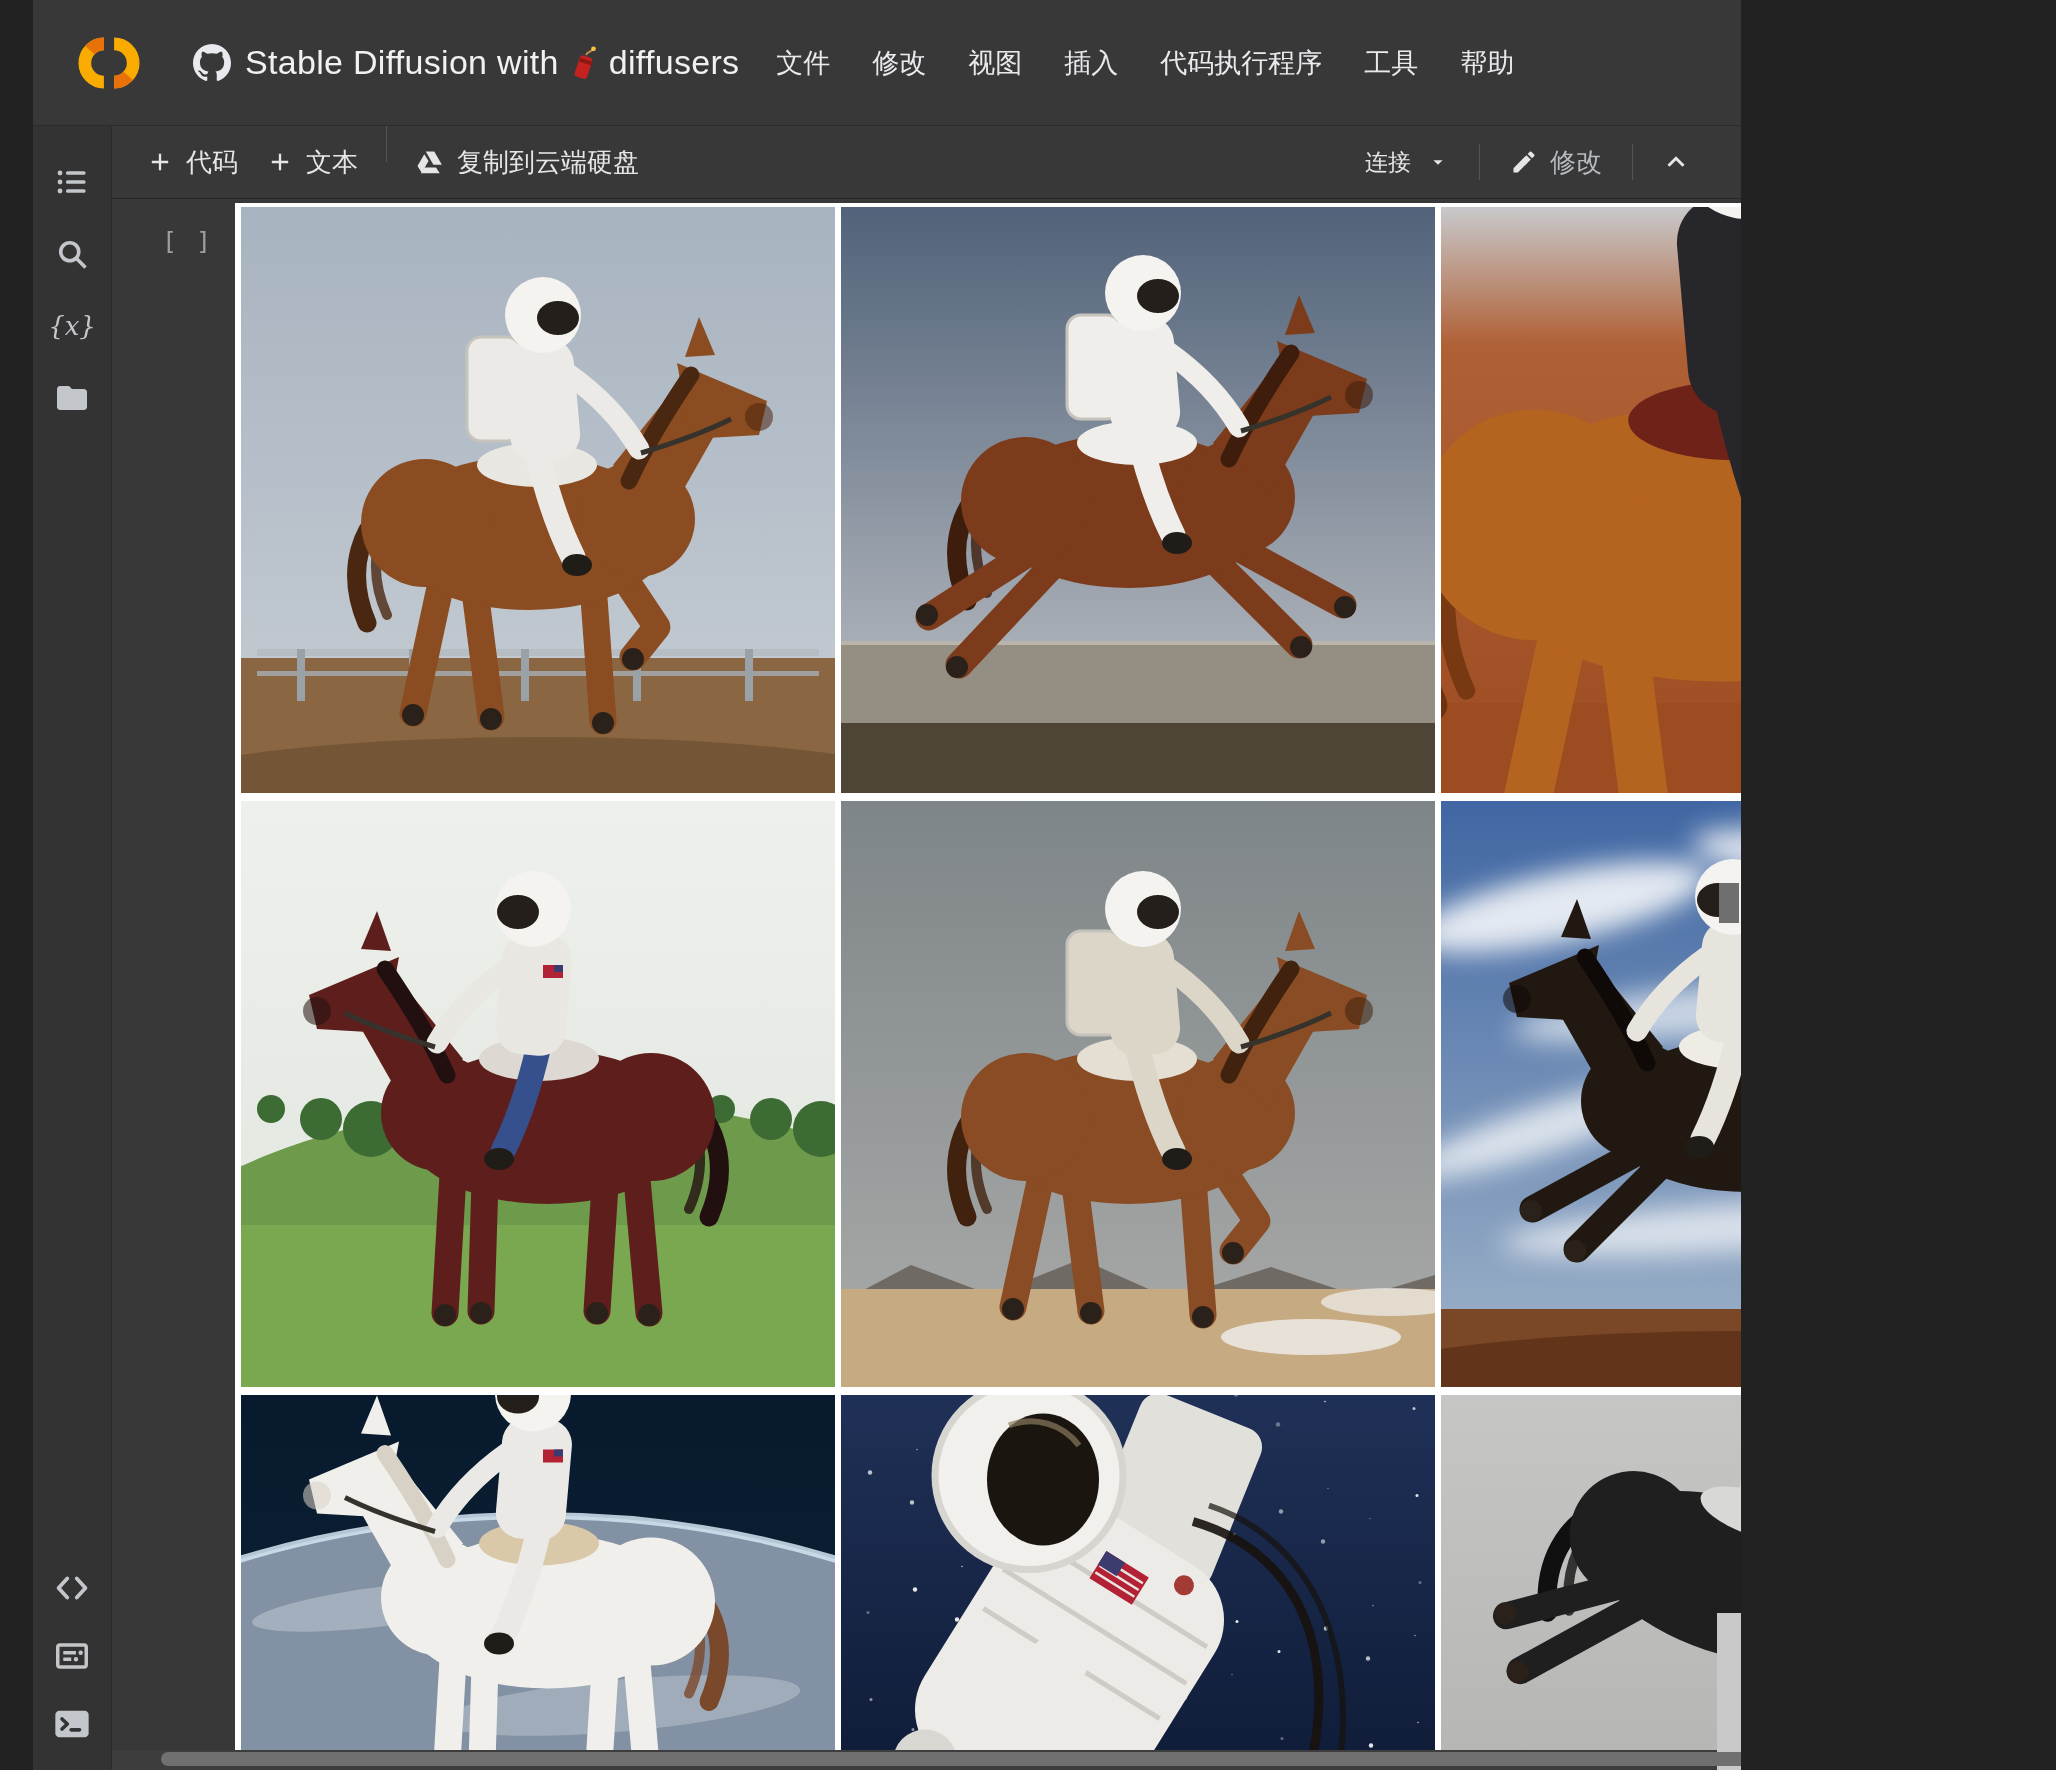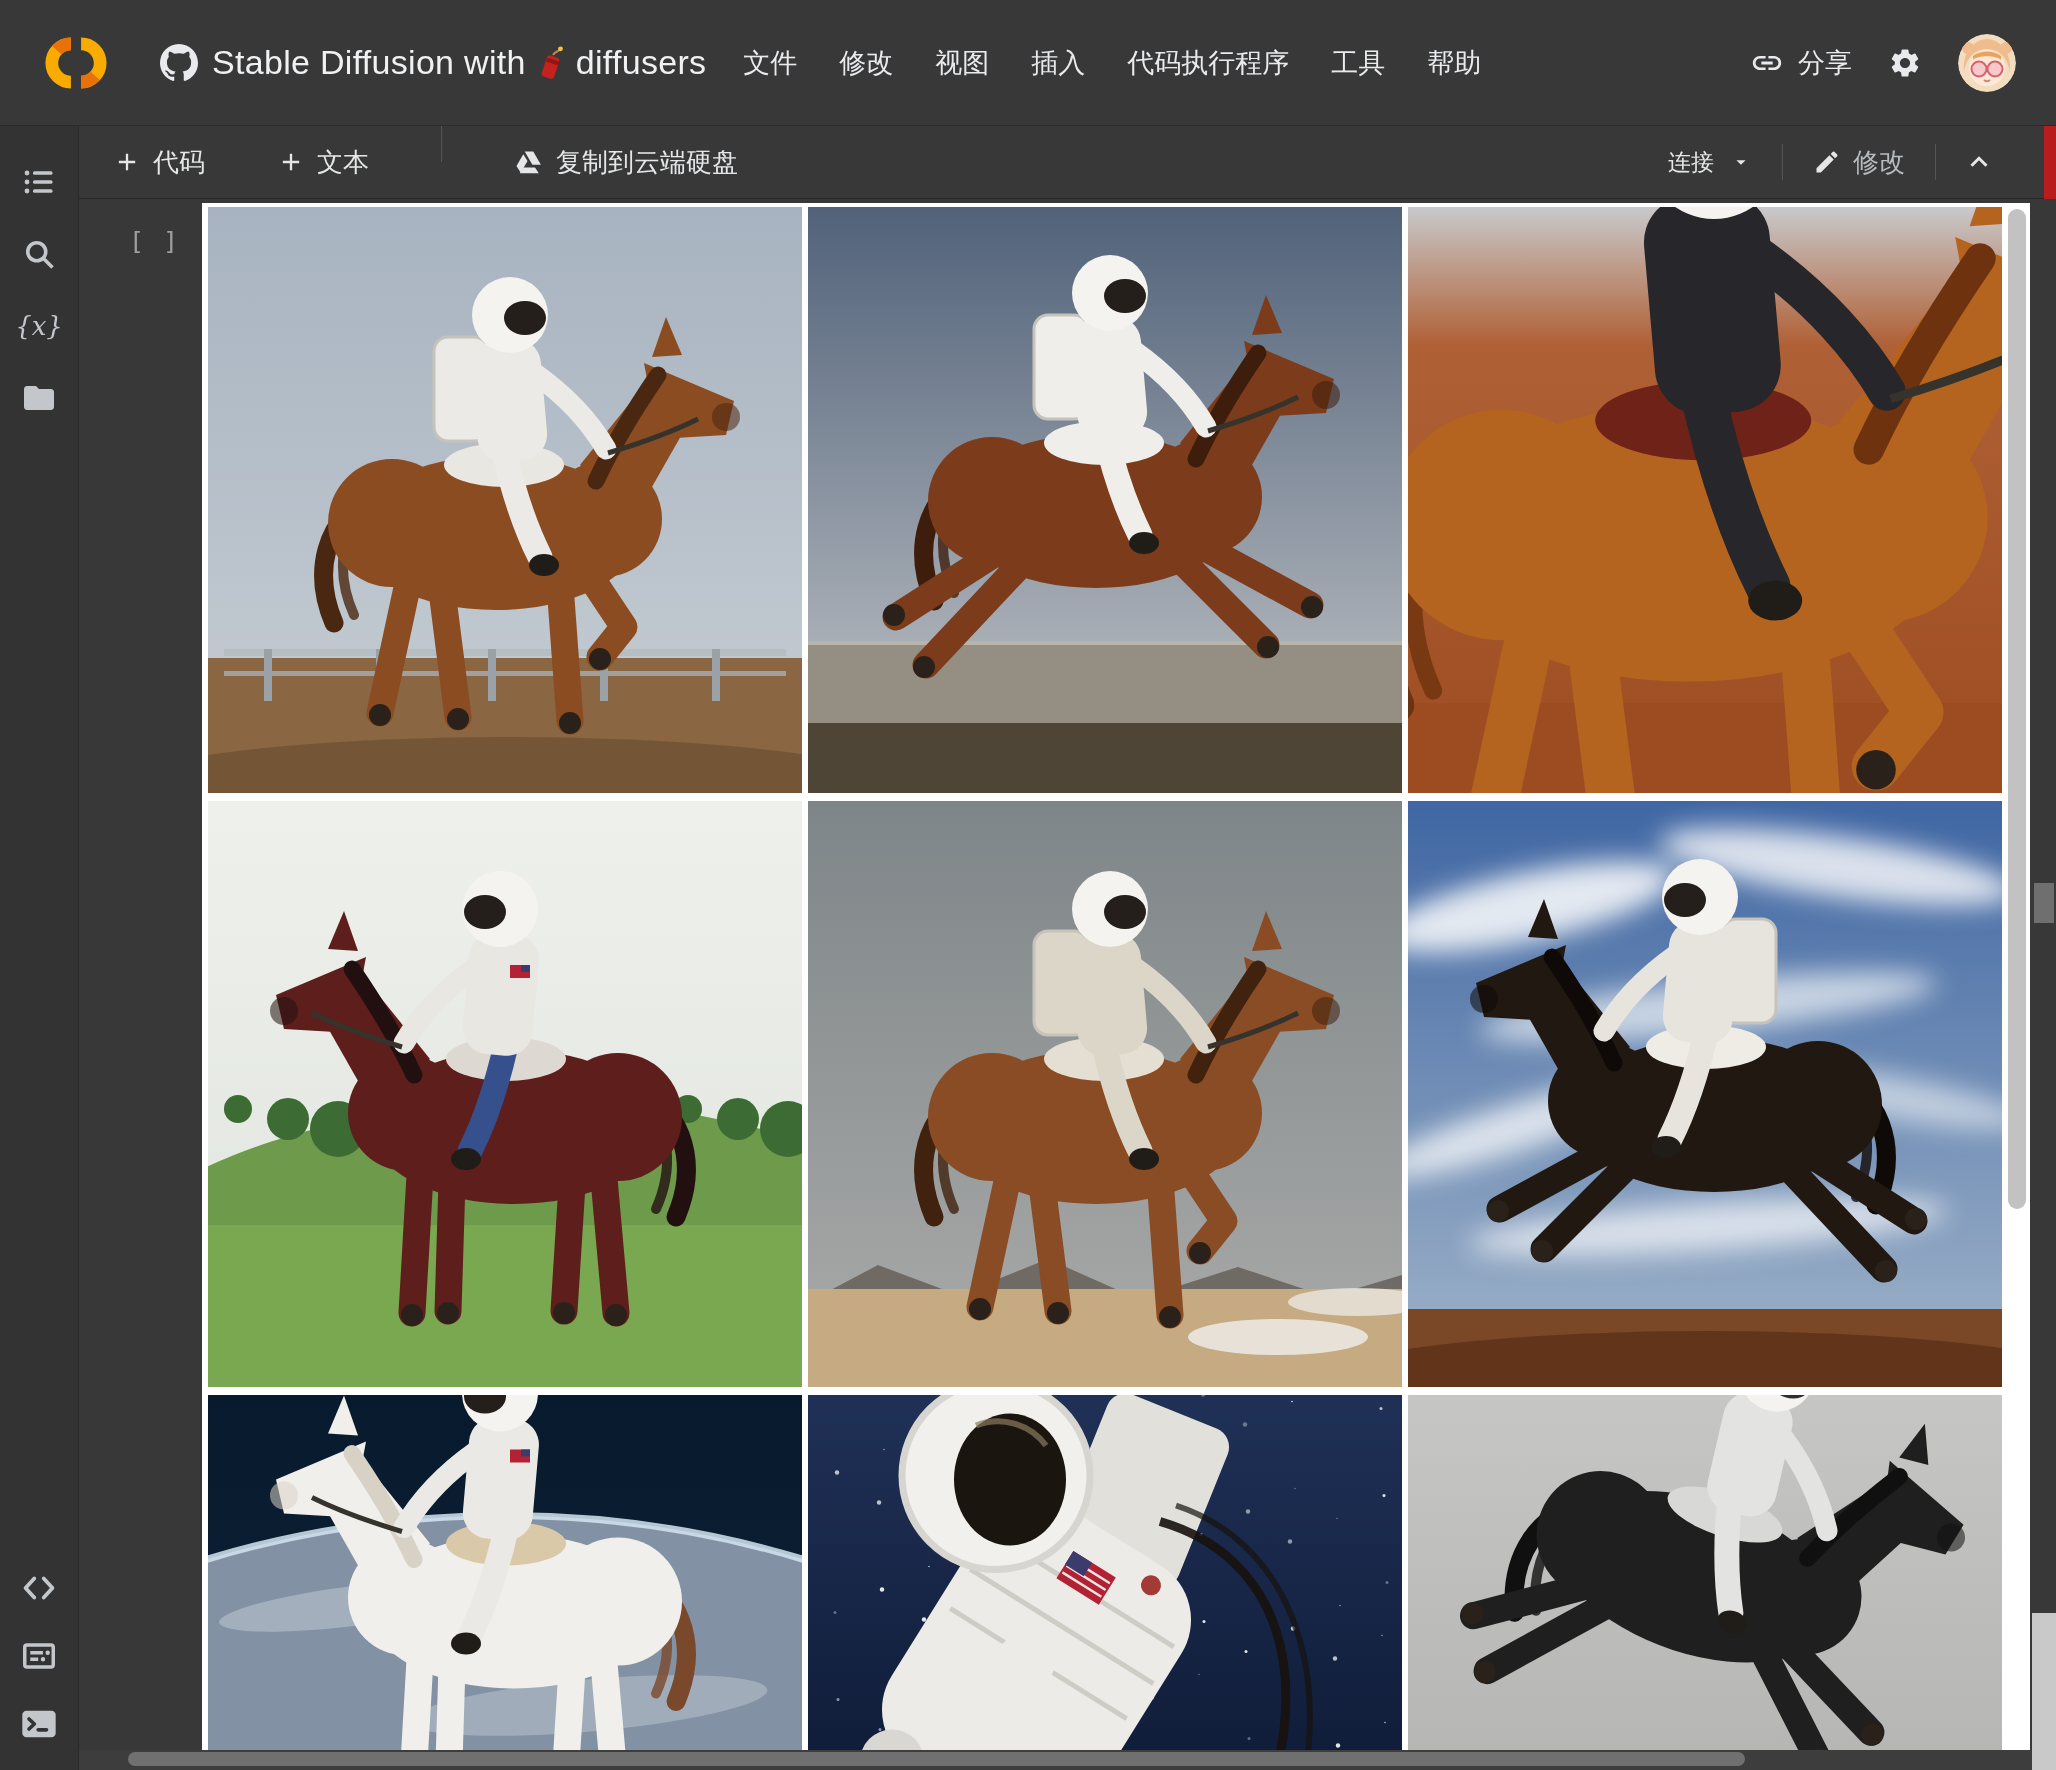--- a/index.html
+++ b/index.html
@@ -1,33 +1,33 @@
 <!DOCTYPE html>
 <html><head>
 <meta charset="utf-8">
 <style>
   html,body{margin:0;padding:0;background:#222;}
-  .app{position:relative;width:2056px;height:1770px;background:#b91c1c;overflow:hidden;
-       font-family:"Liberation Sans",sans-serif;color:#e8eaed;}
+  .app{position:relative;width:1708px;height:1770px;background:#3b82f6;overflow:hidden;
+       font-family:"Liberation Sans",sans-serif;color:#e8eaed;margin-left:33px;}
   svg{display:block}
   
   .header{position:absolute;left:0;top:0;width:2056px;height:126px;background:#383838;
           border-bottom:1px solid #2b2b2b;display:flex;align-items:center;box-sizing:border-box;}
   .logo{margin-left:34px;cursor:pointer;flex:none}
   .gh{margin-left:42px;flex:none}
   .title{display:flex;align-items:center;gap:10px;margin-left:14px;font-size:34px;font-weight:500;
          color:#eff1f3;letter-spacing:.3px;white-space:nowrap;cursor:text}
   .menus{display:flex;gap:0;margin-left:16px;font-size:27px;color:#e8eaed;white-space:nowrap}
   .menu-item{padding:10px 21px;cursor:pointer;border-radius:6px}
   .hdr-right{margin-left:auto;display:flex;align-items:center;margin-right:40px;gap:36px}
   .share-btn{display:flex;align-items:center;gap:14px;font-size:27px;cursor:pointer}
   .avatar{width:58px;height:58px;border-radius:50%;overflow:hidden;flex:none;cursor:pointer}
   
-  .toolbar{position:absolute;left:79px;top:126px;right:12px;height:73px;background:#383838;
-           border-bottom:1px solid #272727;display:flex;box-sizing:border-box;gap:44px;}
+  .toolbar{position:absolute;left:79px;top:126px;right:0;height:73px;background:#383838;
+           border-bottom:1px solid #272727;display:flex;box-sizing:border-box;}
   .tb-btn{display:flex;align-items:center;gap:12px;font-size:26px;color:#e4e6e8;cursor:pointer;
           padding:8px 14px;border-radius:6px;white-space:nowrap}
   .tb-btn:first-child{margin-left:20px}
   .tb-div{width:1px;height:36px;background:#555;margin:0 14px;flex:none}
   .tb-right{margin-left:auto;display:flex;align-items:center;margin-right:36px}
   .connect{display:flex;align-items:center;gap:16px;font-size:23px;color:#e4e6e8;cursor:pointer;padding:8px 16px}
   .edit-btn{display:flex;align-items:center;gap:12px;font-size:26px;color:#b7bbbf;cursor:pointer;padding:8px 16px}
   .chev-btn{padding:8px 14px;cursor:pointer}
   
   .sidebar{position:absolute;left:0;top:126px;width:79px;bottom:0;background:#333333;

